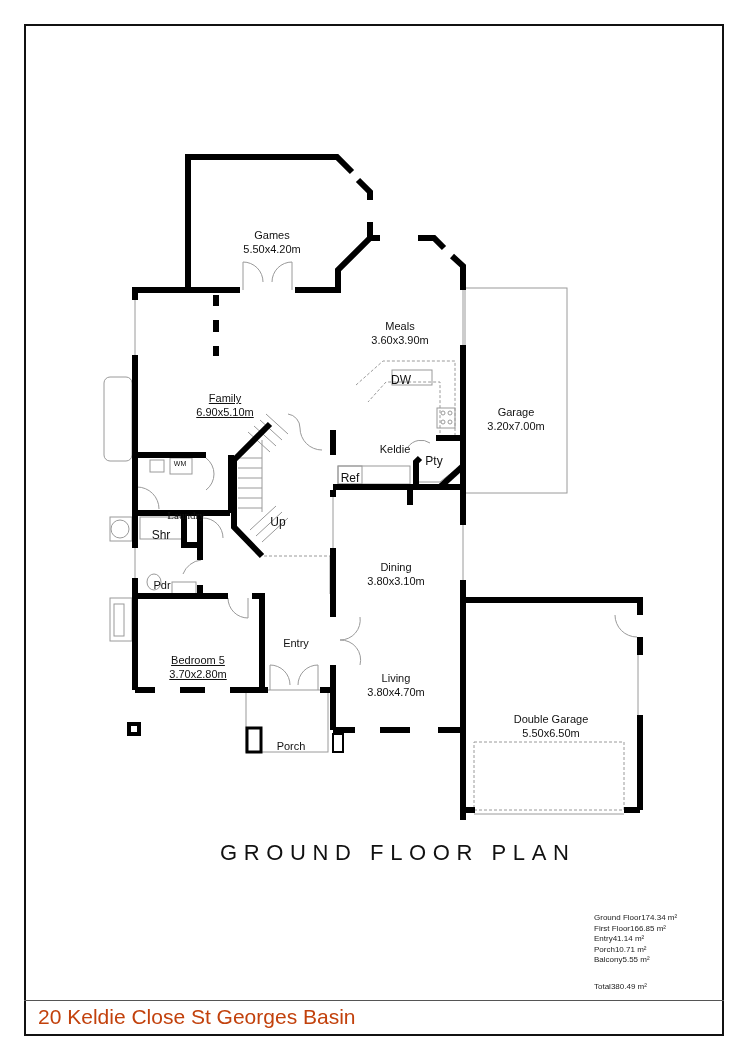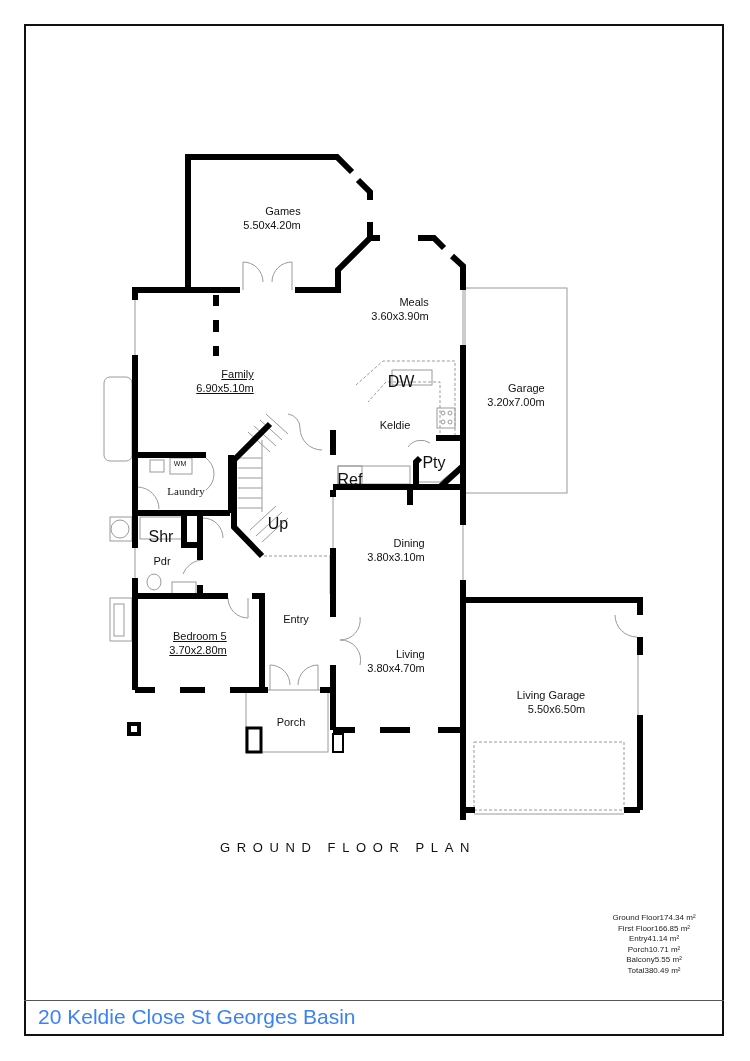--- a/index.html
+++ b/index.html
@@ -1,26 +1,26 @@
 <!DOCTYPE html>
 <html><head>
 <meta charset="utf-8">
 <style>
   html, body { margin:0; padding:0; background:#ffffff; }
   body { width:750px; height:1061px; position:relative; overflow:hidden; font-family:"Liberation Sans", sans-serif; }
   .sheet { position:absolute; left:24px; top:24px; width:700px; height:1012px; border:2px solid #111; box-sizing:border-box; }
   .plan-svg { position:absolute; left:0; top:0; }
-  .room-label { position:absolute; text-align:right; font-size:11px; color:#111; line-height:13.5px; white-space:nowrap; transform:translateX(-50%); }
-  .small-label { position:absolute; font-size:16px; color:#111; white-space:nowrap; transform:translateX(-50%); }
-  .title-text { position:absolute; left:220px; top:840px; font-size:13px; letter-spacing:6.6px; color:#111; white-space:nowrap; }
+  .room-label { position:absolute; text-align:center; font-size:11px; color:#111; line-height:13.5px; white-space:nowrap; transform:translateX(-50%);margin-top:24px; }
+  .small-label { position:absolute; font-size:12px; color:#111; white-space:nowrap; transform:translateX(-50%); }
+  .title-text { position:absolute; left:220px; top:840px; font-size:22px; letter-spacing:6.6px; color:#111; white-space:nowrap; }
   .area-table { position:absolute; left:594px; top:913px; font-size:8px; color:#222; }
-  .area-table .row { display:flex; width:120px; justify-content:center; line-height:10.5px; }
-  .area-table .row.total { margin-top:0; }
+  .area-table .row { display:flex; width:120px; justify-content:flex-start; line-height:10.5px; }
+  .area-table .row.total { margin-top:16px; }
   .footer-bar { position:absolute; left:24px; top:1000px; width:700px; height:36px; border-top:1.5px solid #555; box-sizing:border-box; }
-  .address { position:absolute; left:38px; top:1005px; font-size:21px; color:#3b82f6; white-space:nowrap; }
+  .address { position:absolute; left:38px; top:1005px; font-size:21px; color:#c2410c; white-space:nowrap; }
 </style>
 </head>
 <body>
 
 <div class="sheet"></div>
 
 <svg class="plan-svg" width="750" height="1061" viewBox="0 0 750 1061" xmlns="http://www.w3.org/2000/svg">
   <g fill="none" stroke="#9a9a9a" stroke-width="1">
 
     <rect x="465" y="288" width="102" height="205"></rect>
@@ -206,21 +206,21 @@
 </div>
 <div class="room-label" style="left:198px; top:630px;text-decoration:underline;">
   <div>Bedroom 5</div>
   <div>3.70x2.80m</div>
 </div>
 <div class="room-label" style="left:396px; top:648px;">
   <div>Living</div>
   <div>3.80x4.70m</div>
 </div>
 <div class="room-label" style="left:551px; top:689px;">
-  <div>Living Garage</div>
+  <div>Double Garage</div>
   <div>5.50x6.50m</div>
 </div>
 <div class="room-label" style="left:291px; top:716px;">
   <div>Porch</div>
 </div>
 
 <div class="title-text">GROUND FLOOR PLAN</div>
 
 <div class="area-table">
   <div class="row">

